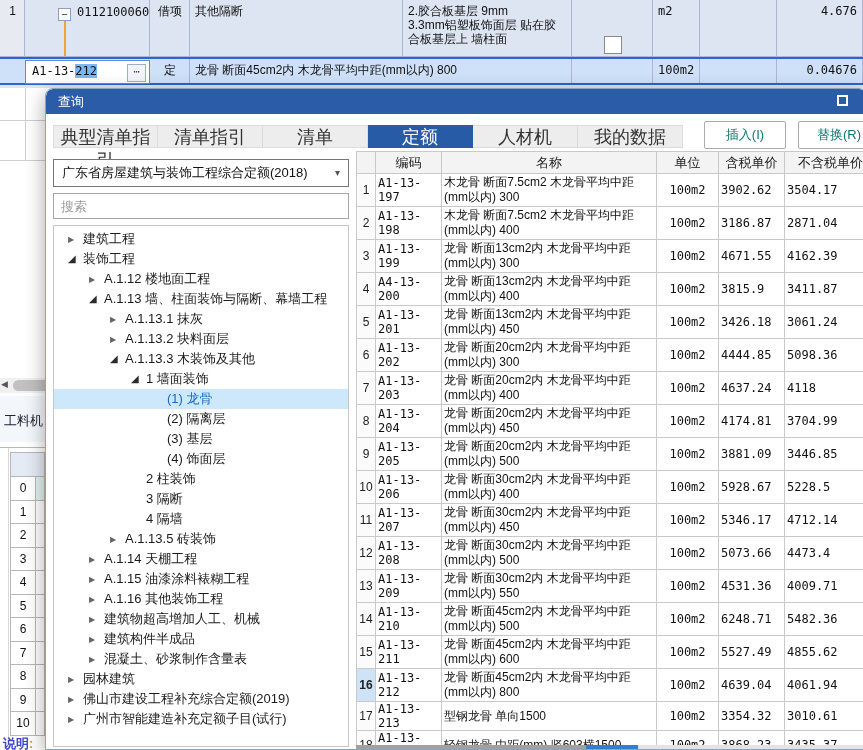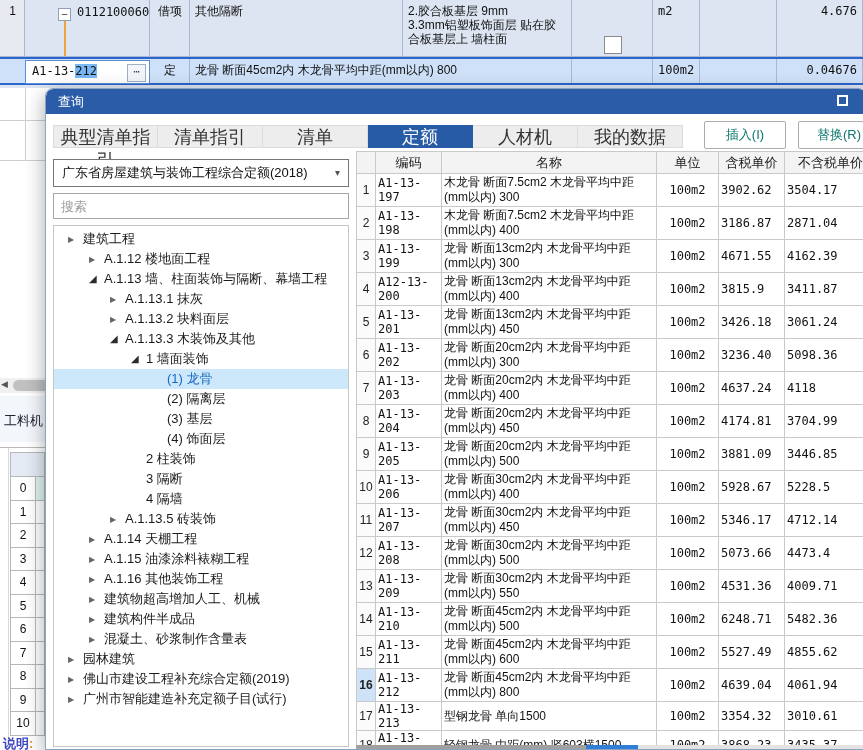--- a/index.html
+++ b/index.html
@@ -230,20 +230,21 @@
       <div class="dlg-btn btn-replace">替换(R)</div>
     </div>
 
     <div class="lpanel">
       <div class="dropdown"><span>广东省房屋建筑与装饰工程综合定额(2018)</span>
         <span class="caret">▾</span>
       </div>
       <input class="searchbox" placeholder="搜索" style="">
       <div class="treebox" id="tree">
           <div class="titem" style="padding-left: 14px;"><span class="arrow">▶</span><span class="lbl">建筑工程</span></div>
+          <div class="titem" style="padding-left: 14px;"><span class="arrow exp">◢</span><span class="lbl">装饰工程</span></div>
           <div class="titem" style="padding-left: 35px;"><span class="arrow">▶</span><span class="lbl">A.1.12 楼地面工程</span></div>
           <div class="titem" style="padding-left: 35px;"><span class="arrow exp">◢</span><span class="lbl">A.1.13 墙、柱面装饰与隔断、幕墙工程</span></div>
           <div class="titem" style="padding-left: 56px;"><span class="arrow">▶</span><span class="lbl">A.1.13.1 抹灰</span></div>
           <div class="titem" style="padding-left: 56px;"><span class="arrow">▶</span><span class="lbl">A.1.13.2 块料面层</span></div>
           <div class="titem" style="padding-left: 56px;"><span class="arrow exp">◢</span><span class="lbl">A.1.13.3 木装饰及其他</span></div>
           <div class="titem" style="padding-left: 77px;"><span class="arrow exp">◢</span><span class="lbl">1 墙面装饰</span></div>
           <div class="titem selected" style="padding-left: 98px;"><span class="arrow"></span><span class="lbl">(1) 龙骨</span></div>
           <div class="titem" style="padding-left: 98px;"><span class="arrow"></span><span class="lbl">(2) 隔离层</span></div>
           <div class="titem" style="padding-left: 98px;"><span class="arrow"></span><span class="lbl">(3) 基层</span></div>
           <div class="titem" style="padding-left: 98px;"><span class="arrow"></span><span class="lbl">(4) 饰面层</span></div>
@@ -303,40 +304,40 @@
             <tr class="two">
               <td class="c-num">3</td>
               <td class="c-code mono">A1-13-199</td>
               <td class="c-name">龙骨 断面13cm2内 木龙骨平均中距(mm以内) 300</td>
               <td class="c-unit mono">100m2</td>
               <td class="c-tax mono">4671.55</td>
               <td class="c-notax mono">4162.39</td>
             </tr>
             <tr class="two">
               <td class="c-num">4</td>
-              <td class="c-code mono">A12-13-200</td>
+              <td class="c-code mono">A4-13-200</td>
               <td class="c-name">龙骨 断面13cm2内 木龙骨平均中距(mm以内) 400</td>
               <td class="c-unit mono">100m2</td>
               <td class="c-tax mono">3815.9</td>
               <td class="c-notax mono">3411.87</td>
             </tr>
             <tr class="two">
               <td class="c-num">5</td>
               <td class="c-code mono">A1-13-201</td>
               <td class="c-name">龙骨 断面13cm2内 木龙骨平均中距(mm以内) 450</td>
               <td class="c-unit mono">100m2</td>
               <td class="c-tax mono">3426.18</td>
               <td class="c-notax mono">3061.24</td>
             </tr>
             <tr class="two">
               <td class="c-num">6</td>
               <td class="c-code mono">A1-13-202</td>
               <td class="c-name">龙骨 断面20cm2内 木龙骨平均中距(mm以内) 300</td>
               <td class="c-unit mono">100m2</td>
-              <td class="c-tax mono">3236.40</td>
+              <td class="c-tax mono">4444.85</td>
               <td class="c-notax mono">5098.36</td>
             </tr>
             <tr class="two">
               <td class="c-num">7</td>
               <td class="c-code mono">A1-13-203</td>
               <td class="c-name">龙骨 断面20cm2内 木龙骨平均中距(mm以内) 400</td>
               <td class="c-unit mono">100m2</td>
               <td class="c-tax mono">4637.24</td>
               <td class="c-notax mono">4118</td>
             </tr>

